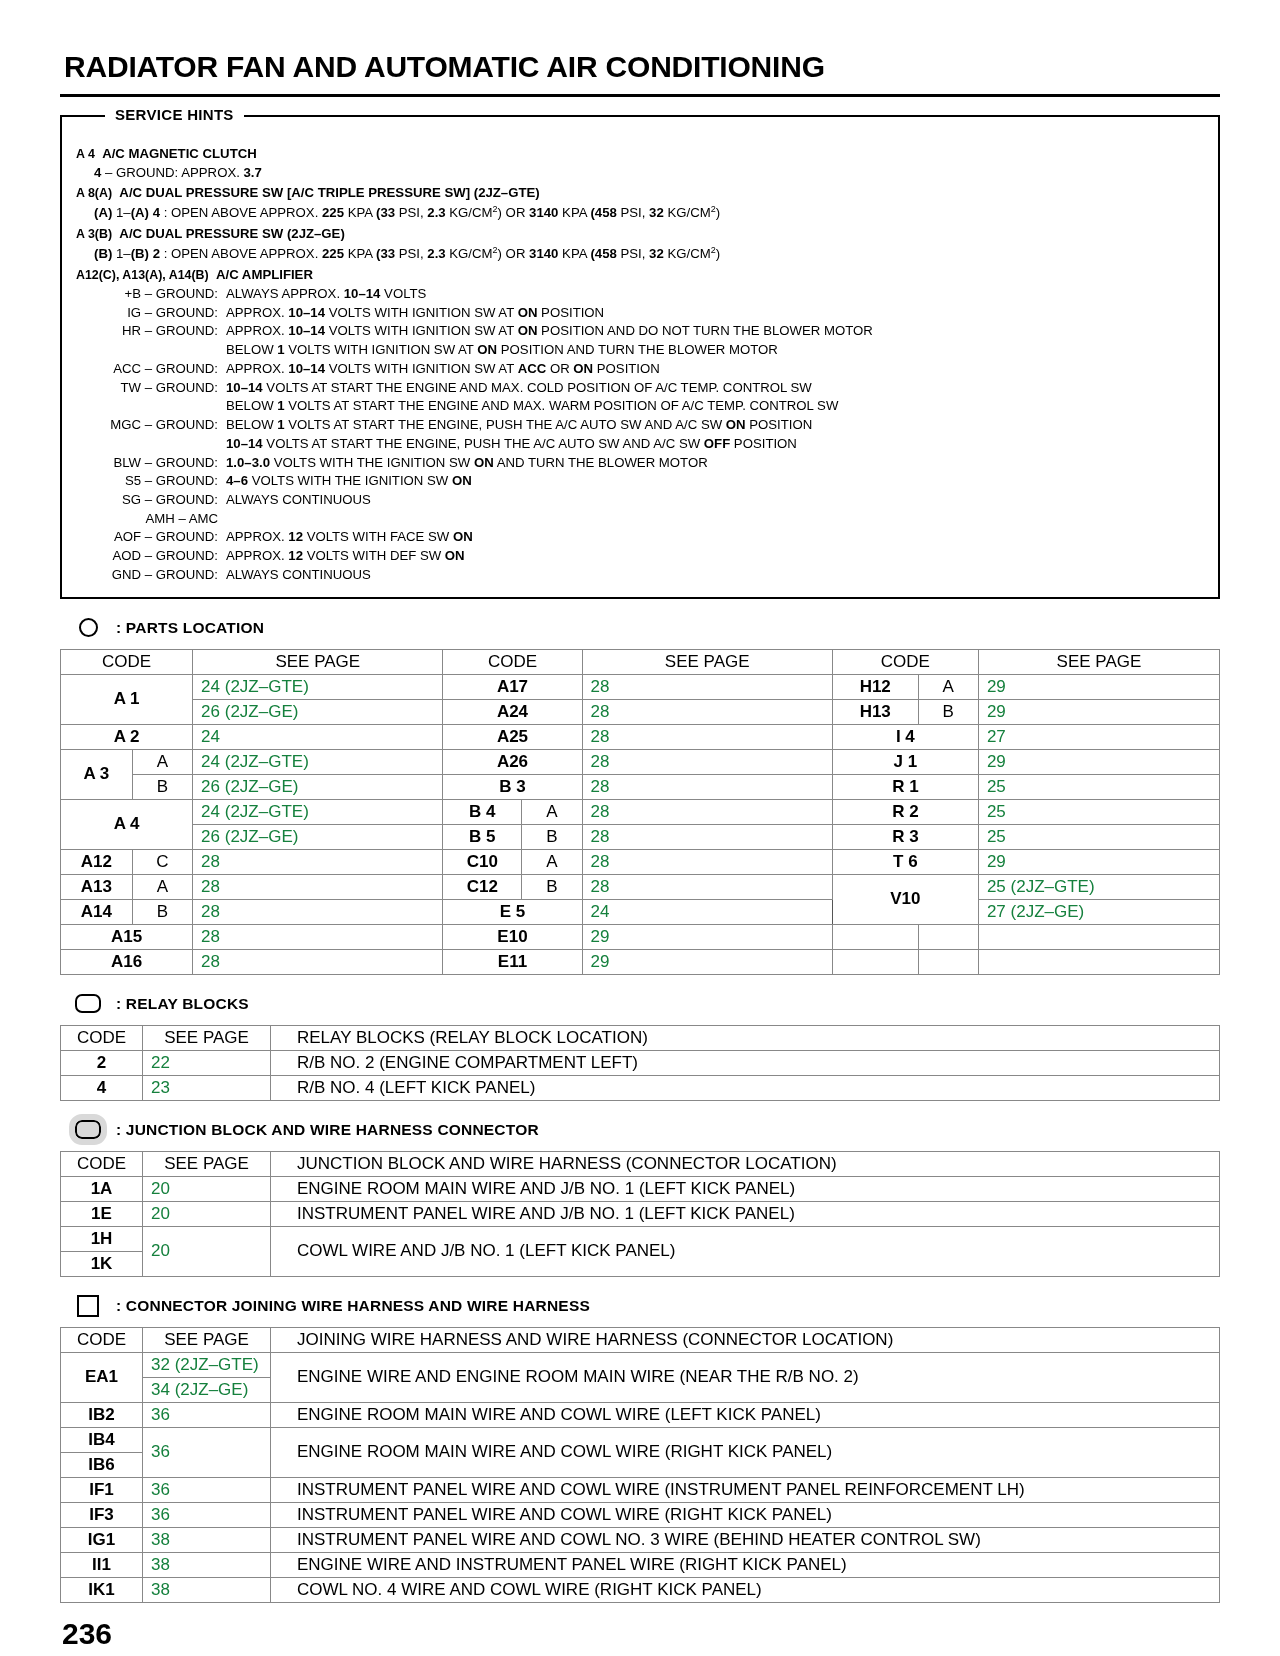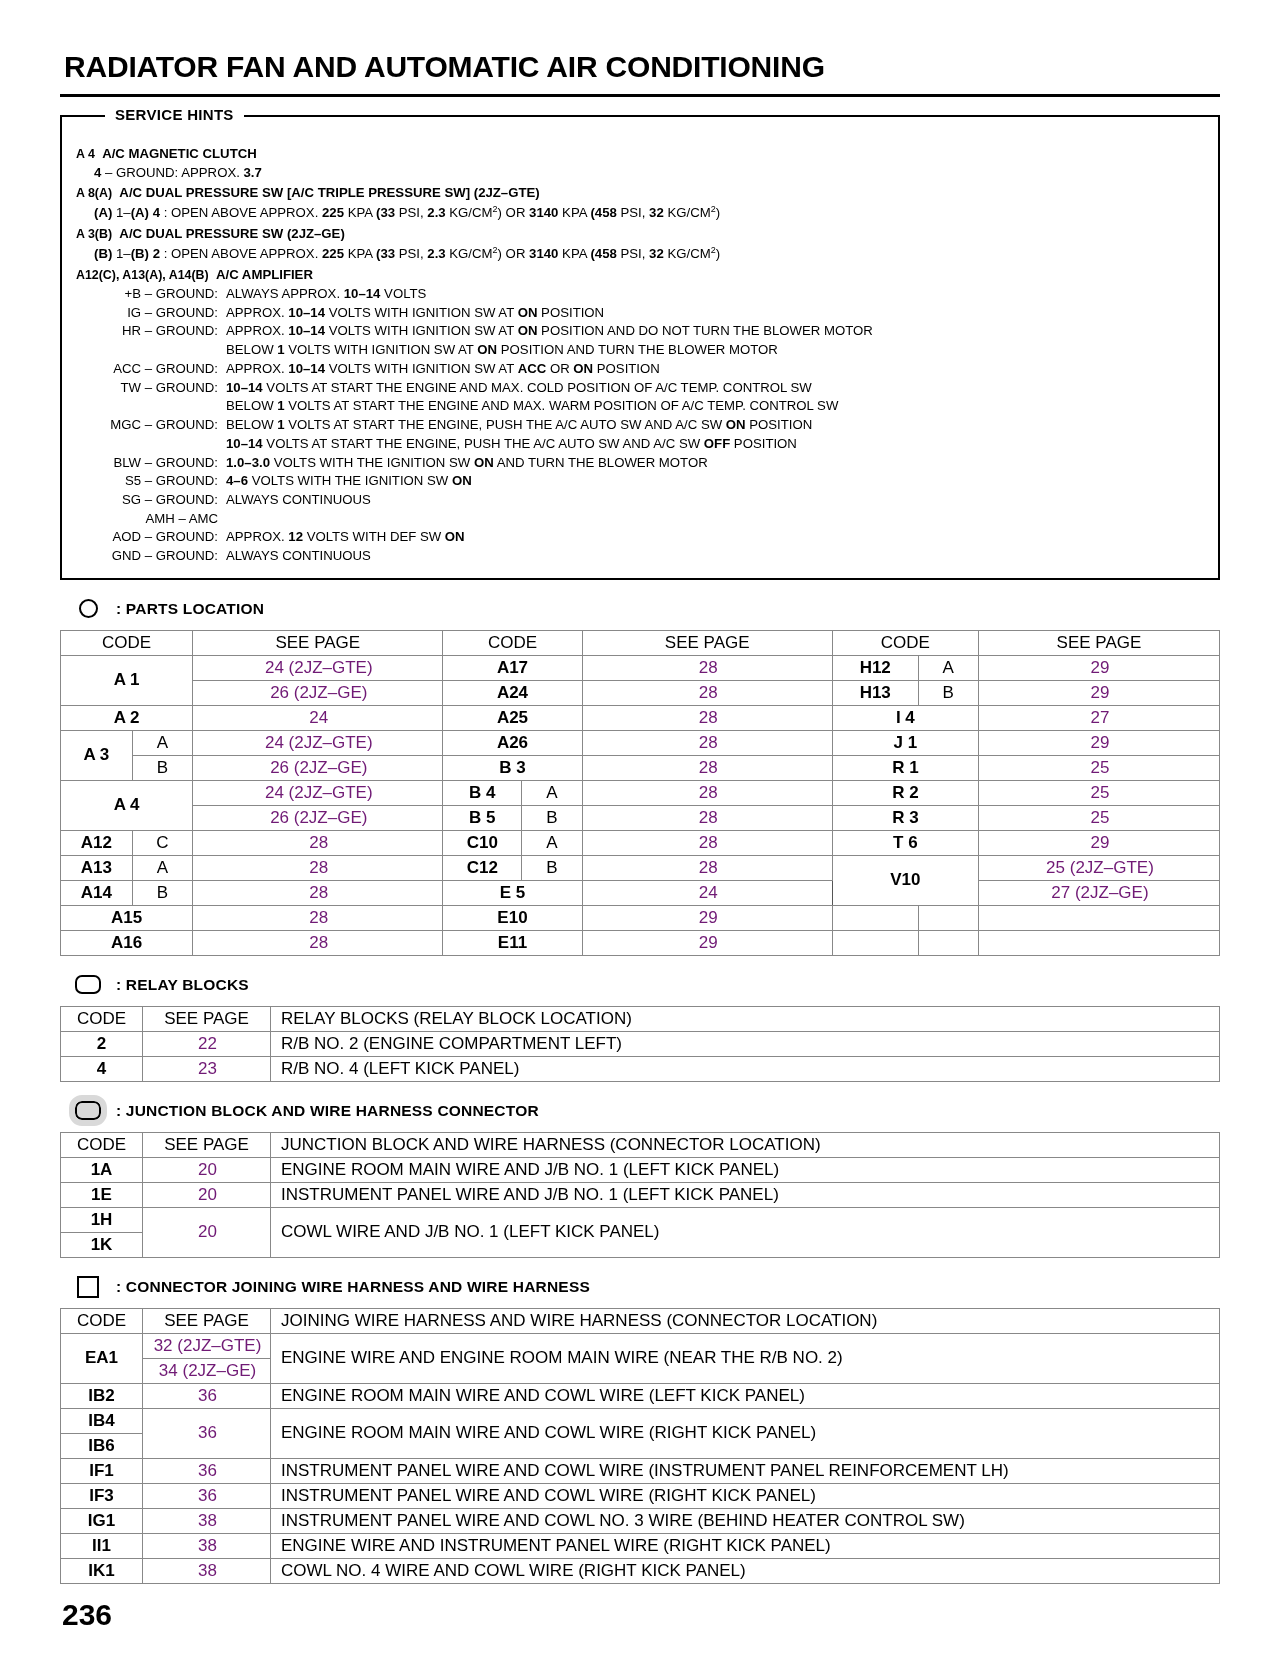--- a/index.html
+++ b/index.html
@@ -141,22 +141,22 @@
     height: 20px;
     font-weight: normal;
     box-sizing: border-box;
     overflow: hidden;
     white-space: nowrap;
   }
   .tbl-outer { border: 1px solid #555; }
   .hdr { text-align: center; }
   .c-code { text-align: center; font-weight: bold; }
   .c-sub  { text-align: center; font-weight: normal; }
-  .c-page { color: #701a75; text-align: center; padding-left: 8px; }
-  .c-desc { text-align: left; padding-left: 10px; }
+  .c-page { color: #15803d; text-align: left; padding-left: 8px; }
+  .c-desc { text-align: left; padding-left: 26px; }
 
   .parts-table td { height: 22px; }
   .parts-table .gap { border-left: 1px solid #555; }
 
   
   .page-no {
     font-size: 30px;
     font-weight: bold;
     margin-top: 14px;
     padding-left: 2px;
@@ -223,20 +223,24 @@
         <div class="amp-row">
           <span class="amp-pin">S5 – GROUND:</span>
           <span class="amp-val"><b>4–6</b> VOLTS WITH THE IGNITION SW <b>ON</b></span>
         </div>
         <div class="amp-row">
           <span class="amp-pin">SG – GROUND:</span>
           <span class="amp-val">ALWAYS CONTINUOUS</span>
         </div>
         <div class="amp-row">
           <span class="amp-pin">AMH – AMC</span>
+        </div>
+        <div class="amp-row">
+          <span class="amp-pin">AOF – GROUND:</span>
+          <span class="amp-val">APPROX. <b>12</b> VOLTS WITH FACE SW <b>ON</b></span>
         </div>
         <div class="amp-row">
           <span class="amp-pin">AOD – GROUND:</span>
           <span class="amp-val">APPROX. <b>12</b> VOLTS WITH DEF SW <b>ON</b></span>
         </div>
         <div class="amp-row">
           <span class="amp-pin">GND – GROUND:</span>
           <span class="amp-val">ALWAYS CONTINUOUS</span>
         </div>
       </div>

